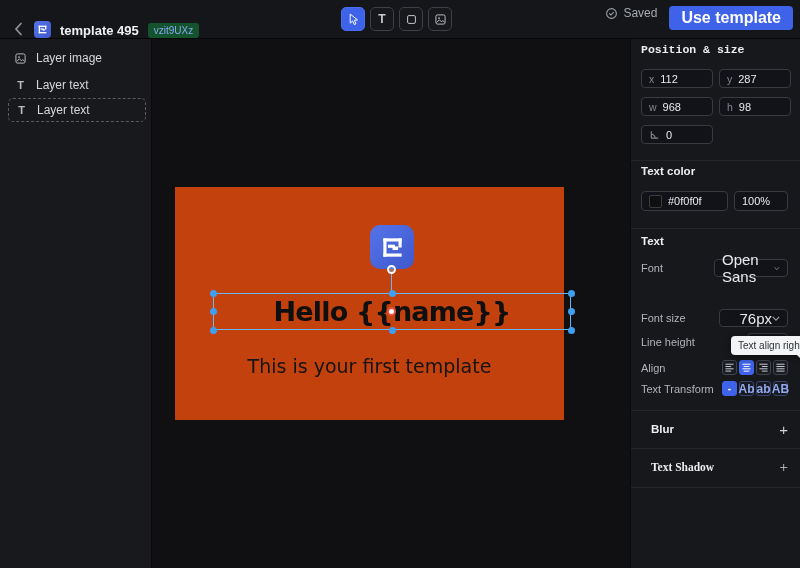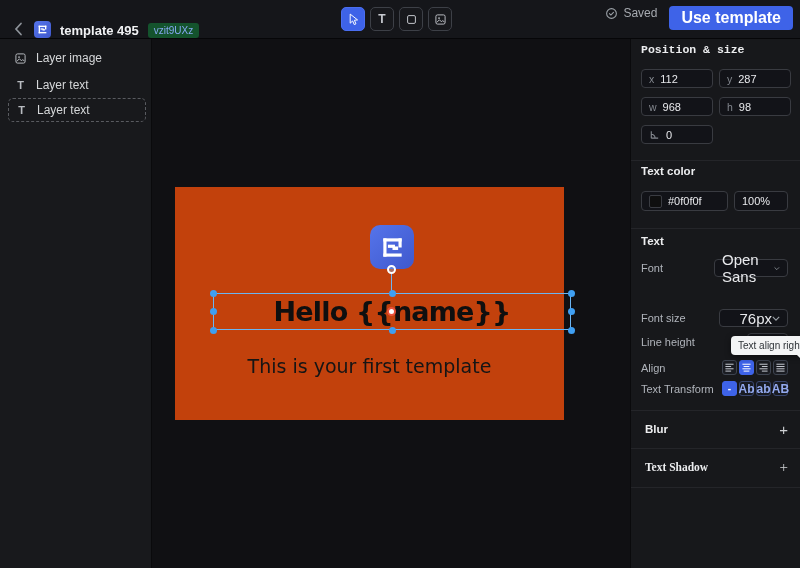--- a/index.html
+++ b/index.html
@@ -72,21 +72,21 @@
   .btngroup { display:flex; gap:2px; }
   .alignbtn { width:15px; height:15px; border:1px solid #3e4450; border-radius:3px;
     background:#1a1c22; display:flex; align-items:center; justify-content:center; cursor:pointer; }
   .alignbtn.active { background:#3e63e8; border-color:#3e63e8; }
   .tfbtn { width:15px; height:15px; border:1px solid #39466e; border-radius:3px; background:#171a22;
     color:#93a9ee; font-size:12px; font-weight:700; display:flex; align-items:center;
     justify-content:center; cursor:pointer; }
   .tfbtn.active { background:#3e63e8; border-color:#3e63e8; color:#fff; font-size:10px; }
   .swatch { width:13px; height:13px; border-radius:2px; border:1px solid #3a3c42; background:#0f0f0f; }
   .plus { color:#cfd1d4; font-size:15px; font-weight:400; cursor:pointer; }
-  .addrow { position:absolute; left:14px; right:12px; display:flex; align-items:center;
+  .addrow { position:absolute; left:20px; right:12px; display:flex; align-items:center;
     justify-content:space-between; height:38px; cursor:pointer; }
   .tooltip { position:absolute; left:100px; top:297px; height:19px; display:flex; align-items:center;
     background:#f3f4f5; color:#2e3338; font-size:10px; padding:0 7px; border-radius:4px;
     white-space:nowrap; z-index:6; box-shadow:0 2px 6px rgba(0,0,0,.45); }
   .tooltip::after { content:""; position:absolute; bottom:-4px; left:66px; border:4px solid transparent;
     border-top-color:#f3f4f5; border-bottom:none; }
   svg { display:block; }
 </style>
 </head>
 <body>

